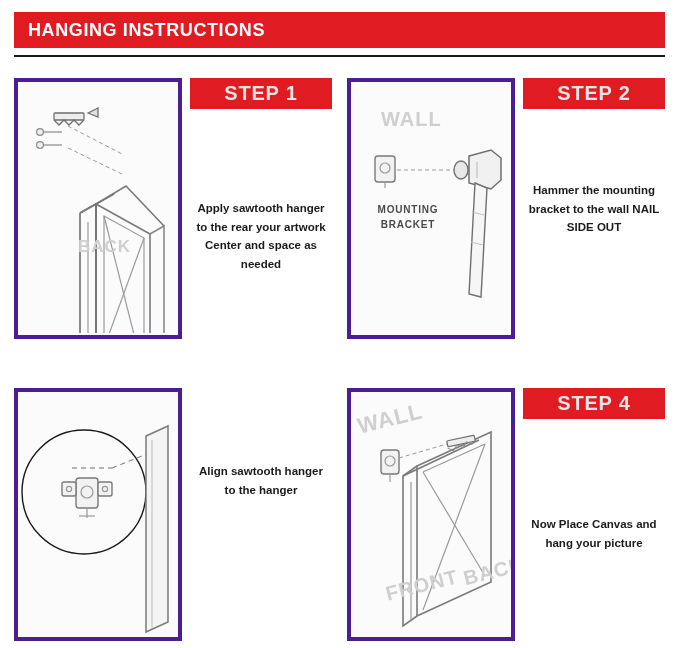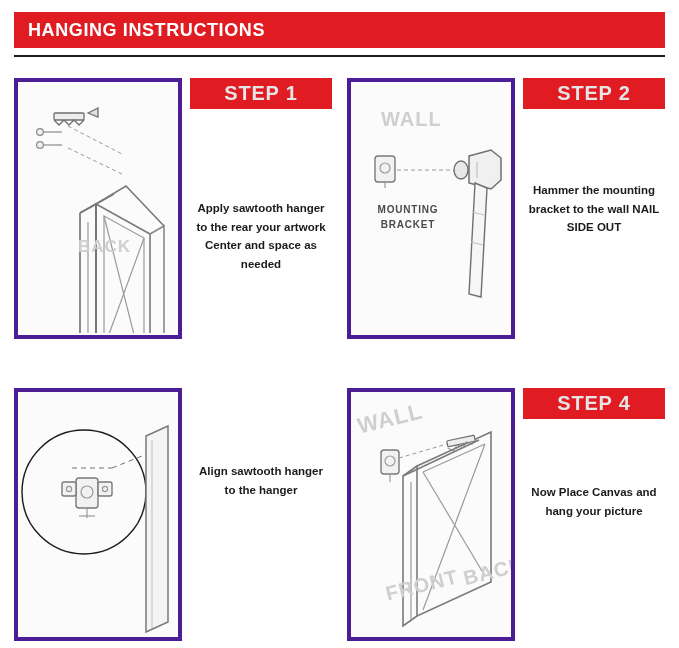--- a/index.html
+++ b/index.html
@@ -99,21 +99,21 @@
     margin-top: 72px;
     text-align: center;
     font-size: 11.5px;
     line-height: 1.62;
     font-weight: bold;
     color: #1b1b1b;
     padding: 0 4px;
   }
   .cell.c1 .step-text { margin-top: 90px; }
   .cell.c3 .step-text { margin-top: 74px; }
-  .cell.c4 .step-text { margin-top: 64px; }
+  .cell.c4 .step-text { margin-top: 96px; }
 
   .ghost-word {
     position: absolute;
     color: #cfcfcf;
     font-weight: bold;
     letter-spacing: 1px;
   }
 
   svg { display: block; }
 </style>

